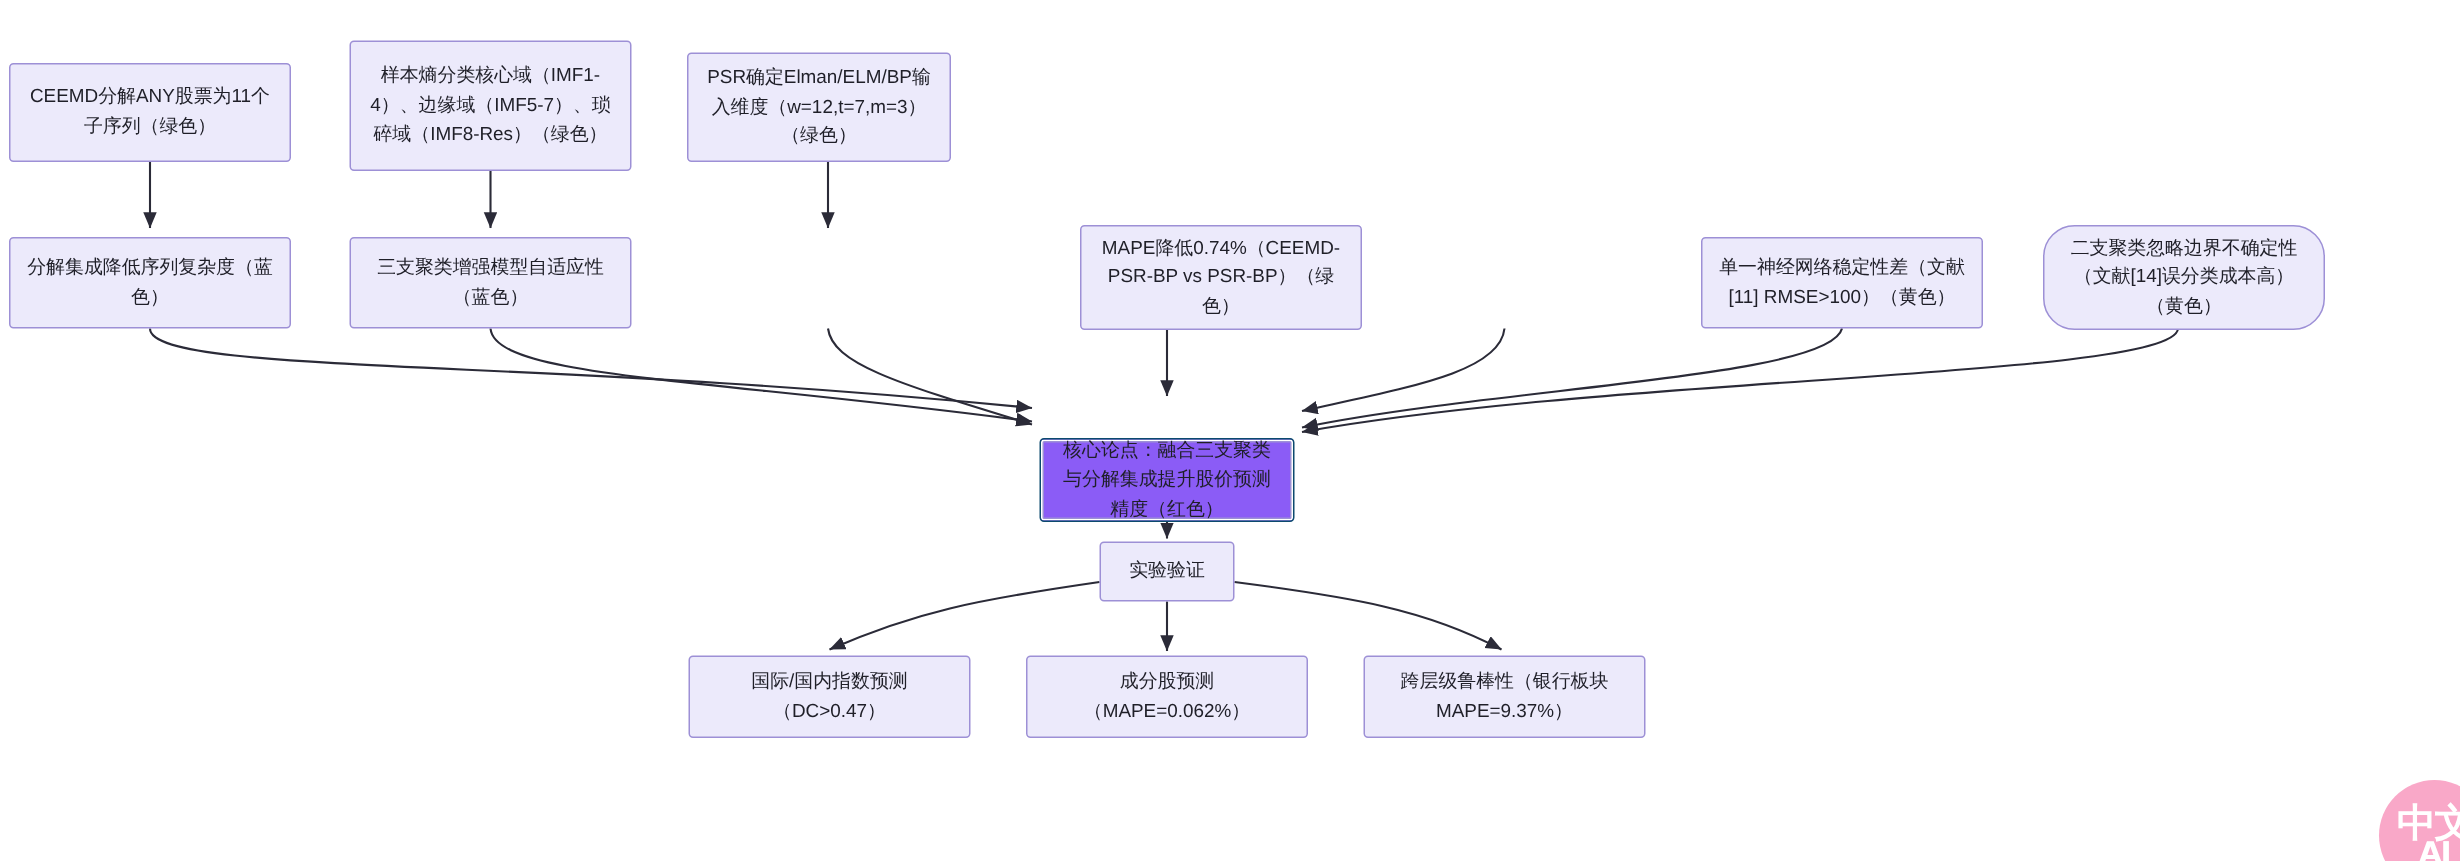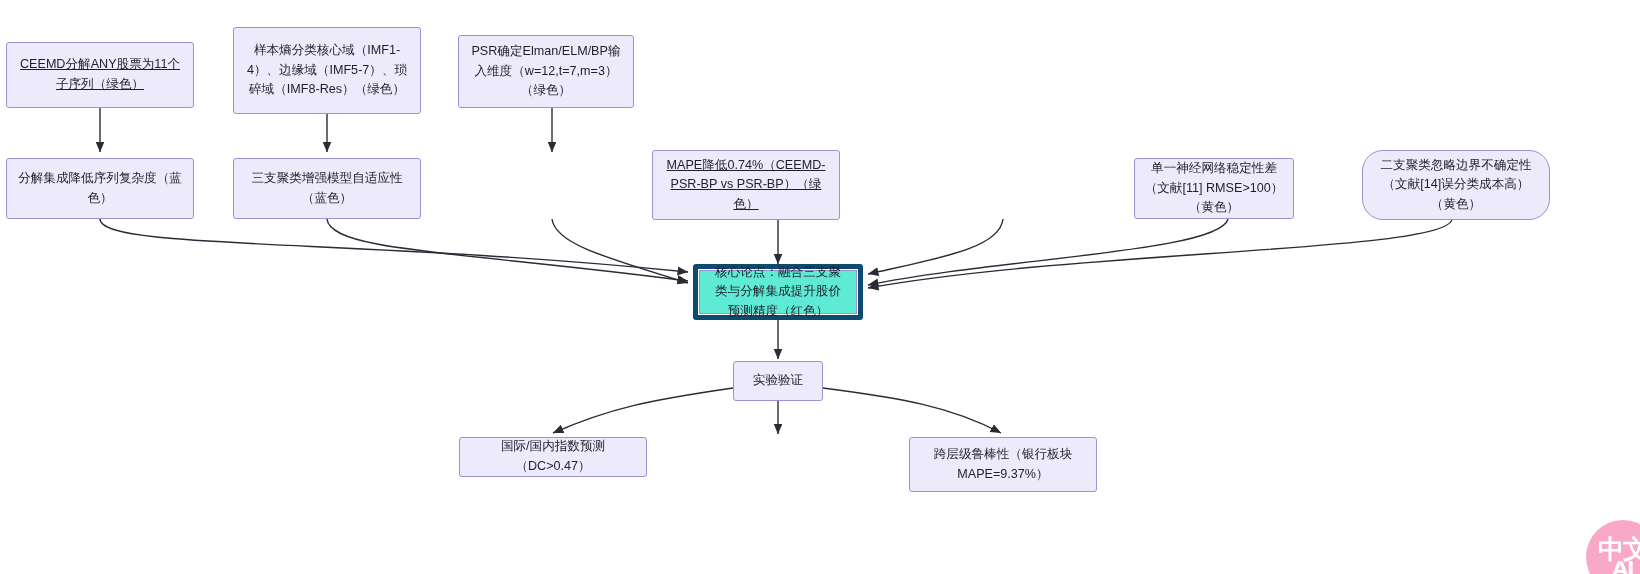--- a/index.html
+++ b/index.html
@@ -23,24 +23,25 @@
     align-items:center;
     justify-content:center;
     text-align:center;
     color:#1f1f28;
     font-size:12.6px;
     line-height:1.55;
     padding:6px 9px;
   }
   .node span{display:block;width:100%;}
   .node.core{
-    background:#5eead4;
-    border:5px solid #0c4a6e;
+    background:#8b5cf6;
+    border:1px solid #0c4a6e;
     box-shadow:inset 0 0 0 1px #ffffff, inset 0 0 0 2px #9D90D6;
     padding:6px 12px;
+    margin-top:28px;
   }
   .watermark{
     position:absolute;
     width:74px;height:74px;
     border-radius:50%;
     background:#F9A8C8;
     display:flex;align-items:center;justify-content:center;
     color:#ffffff;
     font-size:26px;
     letter-spacing:-1px;
@@ -79,66 +80,69 @@
       <path d="M1452,219 C1450,252 1080,250 868,288"></path>
 
       <path d="M778,320 L778,359"></path>
 
       <path d="M733,388 C650,400 610,408 553,433"></path>
       <path d="M778,401 L778,434"></path>
       <path d="M823,388 C900,398 950,406 1001,433"></path>
     </g>
   </svg>
 
-  <div class="node" style="left:6px;top:42px;width:188px;height:66px;text-decoration:underline;">
+  <div class="node" style="left:6px;top:42px;width:188px;height:66px;">
     <span>CEEMD分解ANY股票为11个子序列（绿色）</span>
   </div>
 
   <div class="node" style="left:233px;top:27px;width:188px;height:87px;">
     <span>样本熵分类核心域（IMF1-4）、边缘域（IMF5-7）、琐碎域（IMF8-Res）（绿色）</span>
   </div>
 
   <div class="node" style="left:458px;top:35px;width:176px;height:73px;">
     <span>PSR确定Elman/ELM/BP输入维度（w=12,t=7,m=3）（绿色）</span>
   </div>
 
   <div class="node" style="left:233px;top:158px;width:188px;height:61px;">
     <span>三支聚类增强模型自适应性（蓝色）</span>
   </div>
 
   <div class="node" style="left:6px;top:158px;width:188px;height:61px;">
     <span>分解集成降低序列复杂度（蓝色）</span>
   </div>
 
 
-  <div class="node" style="left:652px;top:150px;width:188px;height:70px;text-decoration:underline;">
+  <div class="node" style="left:720px;top:150px;width:188px;height:70px;">
     <span>MAPE降低0.74%（CEEMD-PSR-BP vs PSR-BP）（绿色）</span>
   </div>
 
 
-  <div class="node" style="left:1134px;top:158px;width:160px;height:61px;">
+  <div class="node" style="left:1134px;top:158px;width:188px;height:61px;">
     <span>单一神经网络稳定性差（文献[11] RMSE&gt;100）（黄色）</span>
   </div>
 
   <div class="node" style="left:1362px;top:150px;width:188px;height:70px;border-radius:21px;">
     <span>二支聚类忽略边界不确定性（文献[14]误分类成本高）（黄色）</span>
   </div>
 
   <div class="node core" style="left:693px;top:264px;width:170px;height:56px;">
     <span>核心论点：融合三支聚类与分解集成提升股价预测精度（红色）</span>
   </div>
 
   <div class="node" style="left:733px;top:361px;width:90px;height:40px;">
     <span>实验验证</span>
   </div>
 
-  <div class="node" style="left:459px;top:437px;width:188px;height:40px;">
+  <div class="node" style="left:459px;top:437px;width:188px;height:55px;">
     <span>国际/国内指数预测（DC&gt;0.47）</span>
   </div>
 
+  <div class="node" style="left:684px;top:437px;width:188px;height:55px;">
+    <span>成分股预测（MAPE=0.062%）</span>
+  </div>
 
   <div class="node" style="left:909px;top:437px;width:188px;height:55px;">
     <span>跨层级鲁棒性（银行板块MAPE=9.37%）</span>
   </div>
 
   <div class="watermark" style="left:1586px;top:520px;">
     <div>
       <b>中文</b>
       <b class="l2">AI</b>
     </div>

